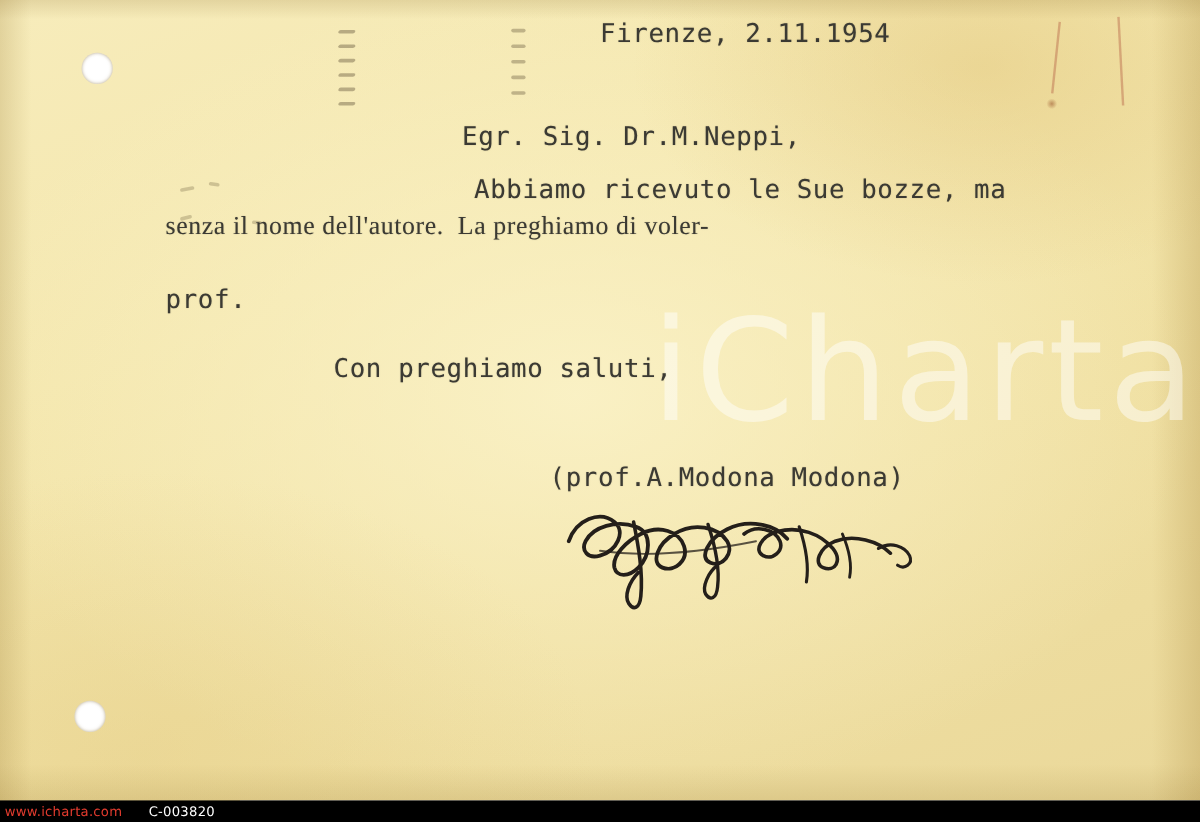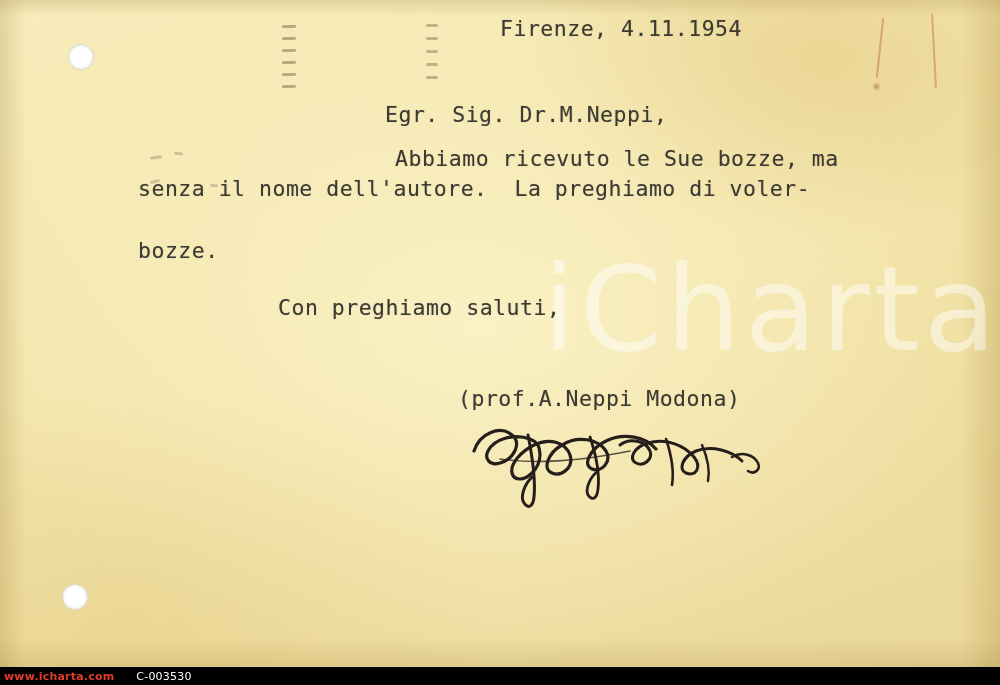--- a/index.html
+++ b/index.html
@@ -143,21 +143,21 @@
     color: #3b3a33;
     font-family: "DejaVu Sans Mono", monospace;
     font-size: 21.5px;
     letter-spacing: 0.5px;
     white-space: pre;
     text-shadow: 0 0 1px rgba(60,58,48,0.35);
   }
   .tw.date   { left: 500px; top: 16px; }
   .tw.addr   { left: 385px; top: 102px; }
   .tw.b1     { left: 395px; top: 146px; }
-  .tw.b2     { left: 138px; top: 176px; }
+  .tw.b2     { left: 138px; top: 176px; font-family: Liberation Serif, serif; }
   .tw.b3     { left: 138px; top: 207px; }
   .tw.b4     { left: 138px; top: 238px; }
   .tw.close  { left: 278px; top: 295px; }
   .tw.sig1   { left: 445px; top: 352px; }
   .tw.sig2   { left: 458px; top: 386px; }
 
   
   .signature {
     position: absolute;
     left: 470px;
@@ -175,21 +175,20 @@
     background: #000000;
     display: flex;
     align-items: center;
   }
   .footer .url {
     color: #e23b2e;
     font-family: "DejaVu Sans", sans-serif;
     font-size: 11px;
     padding-left: 4px;
     letter-spacing: 0.2px;
-    font-weight: bold;
   }
   .footer .code {
     color: #ffffff;
     font-family: "DejaVu Sans", sans-serif;
     font-size: 11px;
     padding-left: 22px;
     letter-spacing: 0.2px;
   }
   .footer-right {
     position: absolute;
@@ -233,40 +232,40 @@
   </div>
   <div class="faint-dots">
     <i style="left:0px;  top:6px;  width:12px; transform:rotate(-10deg);"></i>
     <i style="left:24px; top:2px;  width:9px;  transform:rotate(8deg);"></i>
     <i style="left:0px;  top:30px; width:10px; transform:rotate(-14deg);"></i>
     <i style="left:60px; top:34px; width:8px;  transform:rotate(6deg);"></i>
   </div>
 
   <div class="watermark">iCharta</div>
 
-  <div class="tw date">Firenze, 4.11.1954</div>
+  <div class="tw date">Firenze, 2.11.1954</div>
   <div class="tw addr">Egr. Sig. Dr.M.Neppi,</div>
   <div class="tw b1">Abbiamo ricevuto le Sue bozze, ma</div>
   <div class="tw b2">senza il nome dell'autore.  La preghiamo di voler-</div>
-  <div class="tw b4">bozze.</div>
+  <div class="tw b4">prof.</div>
   <div class="tw close">Con preghiamo saluti,</div>
-  <div class="tw sig2">(prof.A.Neppi Modona)</div>
+  <div class="tw sig2">(prof.A.Modona Modona)</div>
 
   <svg class="signature" viewBox="0 0 310 100">
     <g fill="none" stroke="#241f1a" stroke-linecap="round" stroke-linejoin="round">
       <path d="M4,36 C10,18 30,10 42,20 C52,28 44,44 30,48 C20,51 14,44 18,36 C24,24 44,18 60,24 C74,29 72,48 62,58 C54,66 44,66 42,58 C40,48 52,36 64,30 C80,22 96,28 100,40 C104,52 92,62 82,58 C72,54 78,38 92,30 C108,20 128,24 136,36 C142,46 132,58 122,54 C112,50 120,34 136,26 C154,17 176,22 186,34" stroke-width="3.2"></path>
       <path d="M58,20 C62,40 66,62 64,82 C63,92 58,94 54,88 C50,82 54,70 62,62" stroke-width="3"></path>
       <path d="M120,22 C126,40 130,58 128,74 C127,84 122,86 118,80 C115,74 120,62 128,56" stroke-width="2.8"></path>
       <path d="M150,30 C160,22 176,26 180,36 C183,44 174,52 166,48 C158,44 164,32 178,28 C196,23 214,30 224,42 C232,52 226,62 216,58 C208,55 212,42 226,36 C242,30 262,36 272,46" stroke-width="3"></path>
       <path d="M196,24 C202,42 204,58 202,70" stroke-width="2.6"></path>
       <path d="M232,30 C238,44 240,56 238,66" stroke-width="2.4"></path>
       <path d="M262,42 C272,36 284,40 288,48 C291,55 284,60 278,56" stroke-width="2.6"></path>
       <path d="M30,44 C70,50 120,44 160,36" stroke-width="1.6" opacity="0.75"></path>
     </g>
   </svg>
 
   <div class="footer-right"></div>
   <div class="footer">
     <span class="url">www.icharta.com</span>
-    <span class="code">C-003530</span>
+    <span class="code">C-003820</span>
   </div>
 
 </div>
 
 </body></html>

